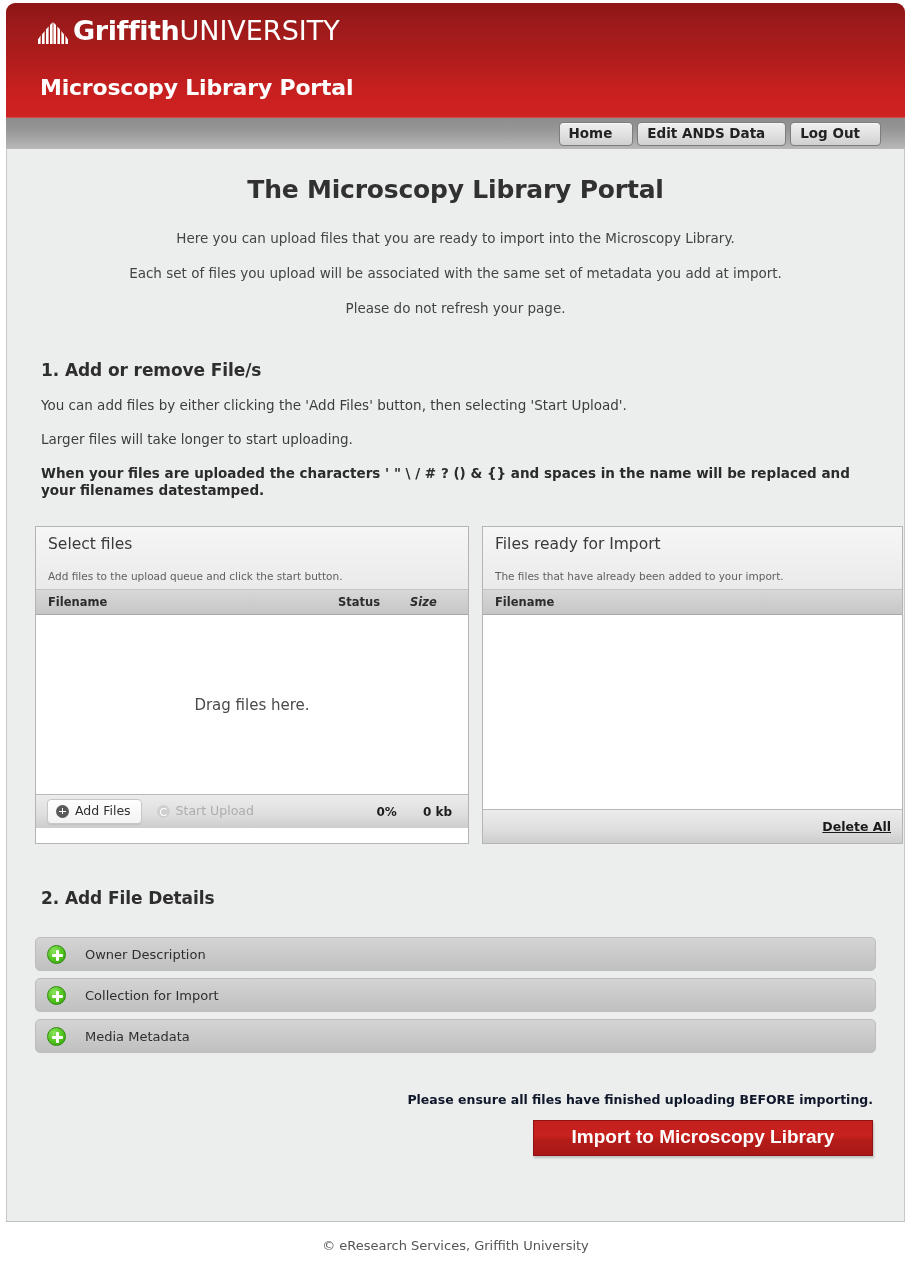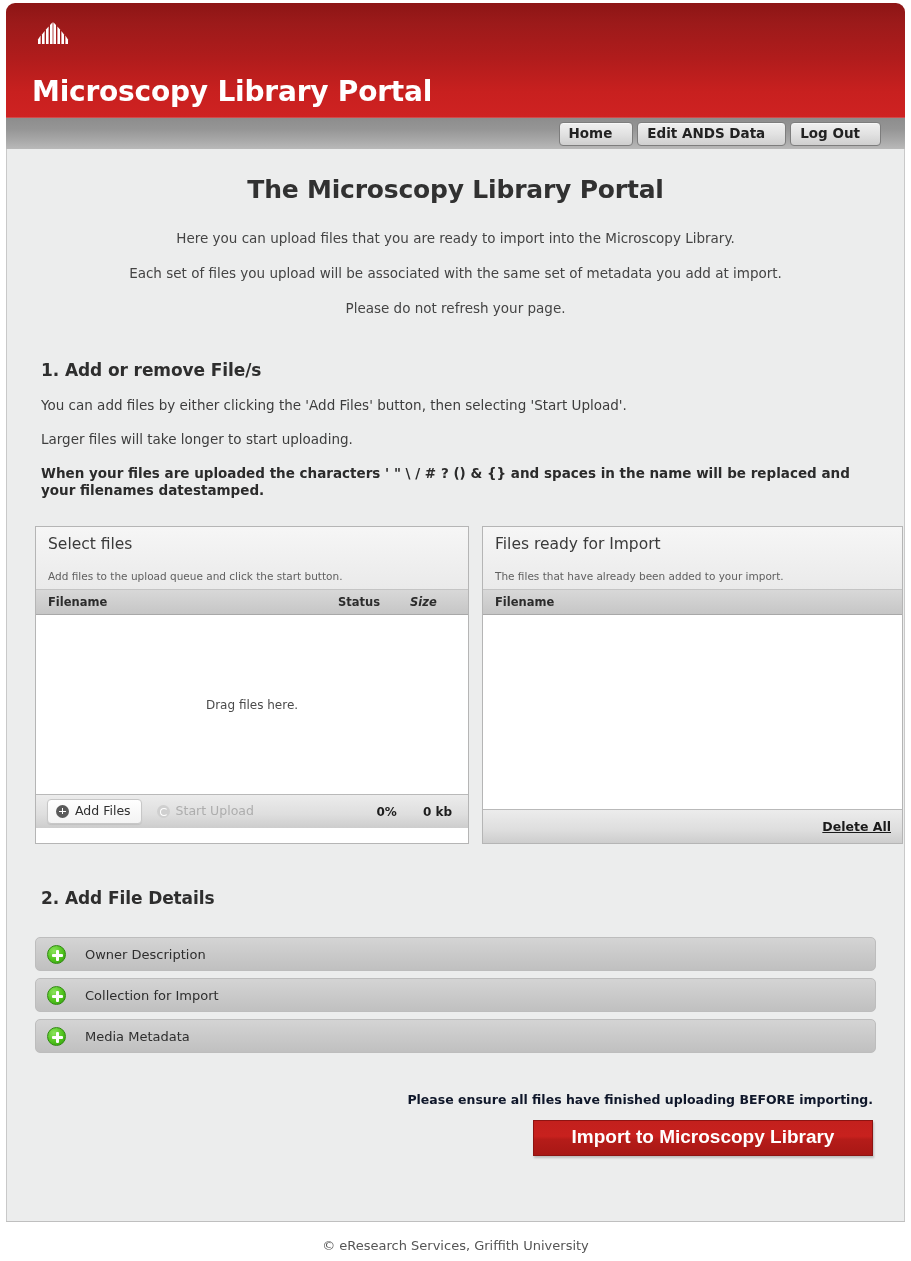--- a/index.html
+++ b/index.html
@@ -41,23 +41,23 @@
     font-size: 27px;
     line-height: 28px;
     letter-spacing: -0.4px;
     white-space: nowrap;
     font-family: "DejaVu Sans", "Liberation Sans", sans-serif;
   }
   .logo-text .bold { font-weight: bold; }
   .logo-text .light { font-weight: normal; letter-spacing: 0px; }
   .portal-title {
     position: absolute;
-    left: 26px; top: 72px;
+    left: 34px; top: 72px;
     color: #ffffff;
-    font-size: 28px;
+    font-size: 22px;
     font-weight: bold;
     letter-spacing: -0.2px;
   }
 
   
   .navbar {
     position: relative;
     margin: 0 6px;
     height: 32px;
     background: linear-gradient(to bottom, #8d8d8d 0%, #959595 35%, #a7a7a7 70%, #b9b9b9 100%);
@@ -168,21 +168,21 @@
   .col-head .c-filename { flex: 1 1 auto; }
   .col-head .c-status { width: 72px; text-align: left; }
   .col-head .c-size   { width: 46px; text-align: left; font-style: italic; }
 
   .drop-area {
     background: #ffffff;
     height: 179px;
     display: flex;
     align-items: center;
     justify-content: center;
-    font-size: 12px;
+    font-size: 15px;
     color: #4a4a4a;
   }
   .list-area {
     background: #ffffff;
     height: 194px;
   }
 
   .panel-footer {
     background: linear-gradient(to bottom, #ececec 0%, #dedede 60%, #cdcdcd 100%);
     border-top: 1px solid #b9b9b9;
@@ -350,20 +350,21 @@
             <path d="M17.4 5.2 L20.0 8.0 L20.0 27 L17.4 27 Z"></path>
             <path d="M12.6 9.6 L12.6 27 L10.0 27 L10.0 12.6 Z"></path>
             <path d="M21.4 9.6 L24.0 12.6 L24.0 27 L21.4 27 Z"></path>
             <path d="M8.6 14.0 L8.6 27 L6.0 27 L6.0 17.6 Z"></path>
             <path d="M25.4 14.0 L28.0 17.6 L28.0 27 L25.4 27 Z"></path>
             <path d="M4.6 18.6 L4.6 27 L2.0 27 L2.0 22.4 Z"></path>
             <path d="M29.4 18.6 L32.0 22.4 L32.0 27 L29.4 27 Z"></path>
           </g>
         </svg>
       </span>
+      <span class="logo-text"><span class="bold">Griffith</span><span class="light">UNIVERSITY</span></span>
     </div>
     <div class="portal-title">Microscopy Library Portal</div>
   </div>
 
   <div class="navbar">
     <span class="nav-btn">Home</span>
     <span class="nav-btn">Edit ANDS Data</span>
     <span class="nav-btn">Log Out</span>
   </div>
 

